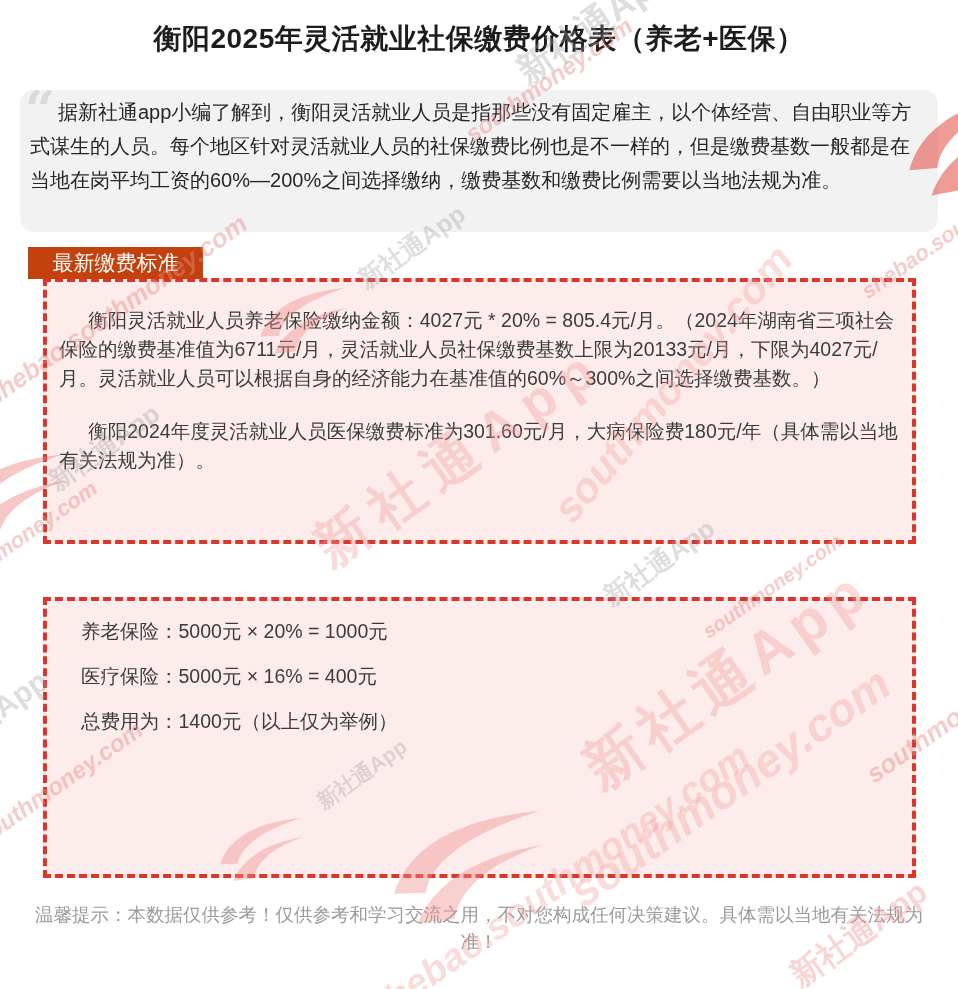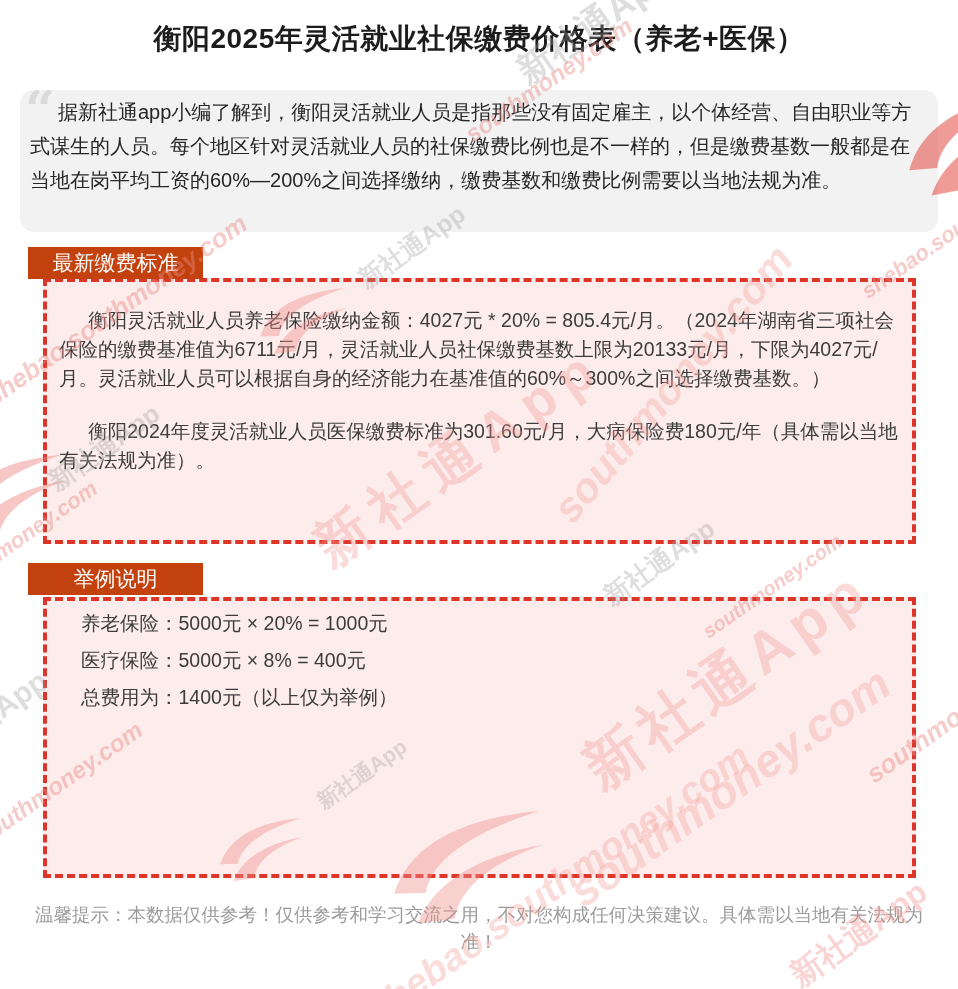--- a/index.html
+++ b/index.html
@@ -36,21 +36,21 @@
     position:absolute;left:43px;width:873px;box-sizing:border-box;z-index:2;overflow:hidden;
     border:4px dashed #dc352a;background:#fdecec;padding:0 12px;
   }
   .box1{top:278px;height:266px;}
   .box2{top:597px;height:281px;}
   .dash-box p{margin:0;font-size:19.5px;line-height:29px;color:#3c3c3c;}
   .dash-box p.indent{text-indent:1.5em;}
   .box1 p.first{margin-top:24px;}
   .box1 p.second{margin-top:24px;}
   .box2 p.first{margin-top:30px;}
-  .box2 p.item{margin-top:8px;margin-left:22px;}
+  .box2 p.item{margin-top:16px;margin-left:22px;}
   
   .footer{
     position:absolute;top:901px;left:19px;width:920px;text-align:center;z-index:2;
     font-size:18.5px;line-height:27px;color:#9b9b9b;
   }
   
   .watermarks{position:absolute;inset:0;z-index:4;pointer-events:none;}
   .wm{position:absolute;white-space:nowrap;font-weight:bold;}
   .wm-gray{color:rgba(158,158,158,0.34);}
   .wm-pink{color:rgba(240,148,144,0.40);}
@@ -117,22 +117,21 @@
     <span class="quote">“</span>
     <p>据新社通app小编了解到，衡阳灵活就业人员是指那些没有固定雇主，以个体经营、自由职业等方式谋生的人员。每个地区针对灵活就业人员的社保缴费比例也是不一样的，但是缴费基数一般都是在当地在岗平均工资的60%—200%之间选择缴纳，缴费基数和缴费比例需要以当地法规为准。</p>
   </div>
 
   <div class="section-label label1">最新缴费标准</div>
   <div class="dash-box box1">
     <p class="indent first">衡阳灵活就业人员养老保险缴纳金额：4027元 * 20% = 805.4元/月。（2024年湖南省三项社会保险的缴费基准值为6711元/月，灵活就业人员社保缴费基数上限为20133元/月，下限为4027元/月。灵活就业人员可以根据自身的经济能力在基准值的60%～300%之间选择缴费基数。）</p>
     <p class="indent second">衡阳2024年度灵活就业人员医保缴费标准为301.60元/月，大病保险费180元/年（具体需以当地有关法规为准）。</p>
   </div>
 
-  <div class="section-label label2">举例说明</div>
   <div class="dash-box box2">
     <p class="item">养老保险：5000元 × 20% = 1000元</p>
-    <p class="item">医疗保险：5000元 × 8% = 400元</p>
+    <p class="item">医疗保险：5000元 × 16% = 400元</p>
     <p class="item">总费用为：1400元（以上仅为举例）</p>
   </div>
 
   <div class="footer">温馨提示：本数据仅供参考！仅供参考和学习交流之用，不对您构成任何决策建议。具体需以当地有关法规为准！</div>
 
 </div>
 
 </body></html>

